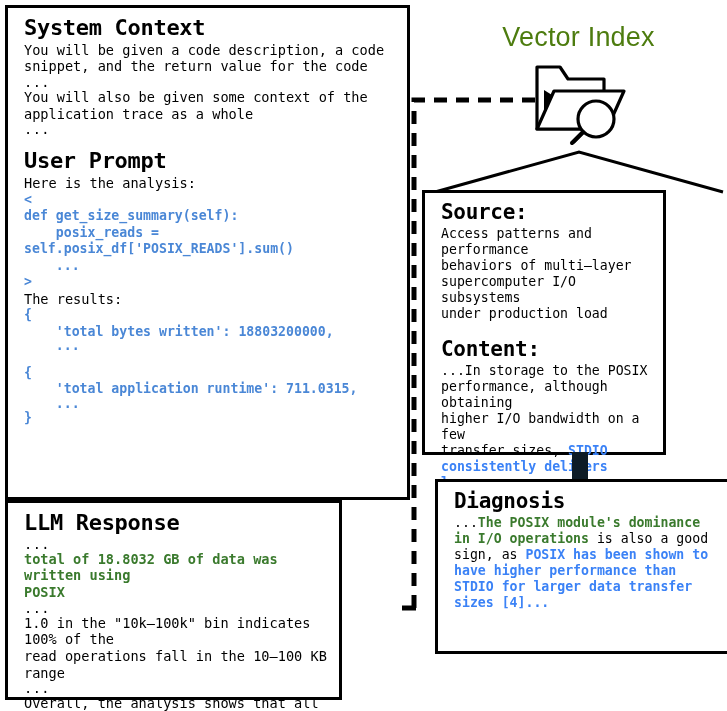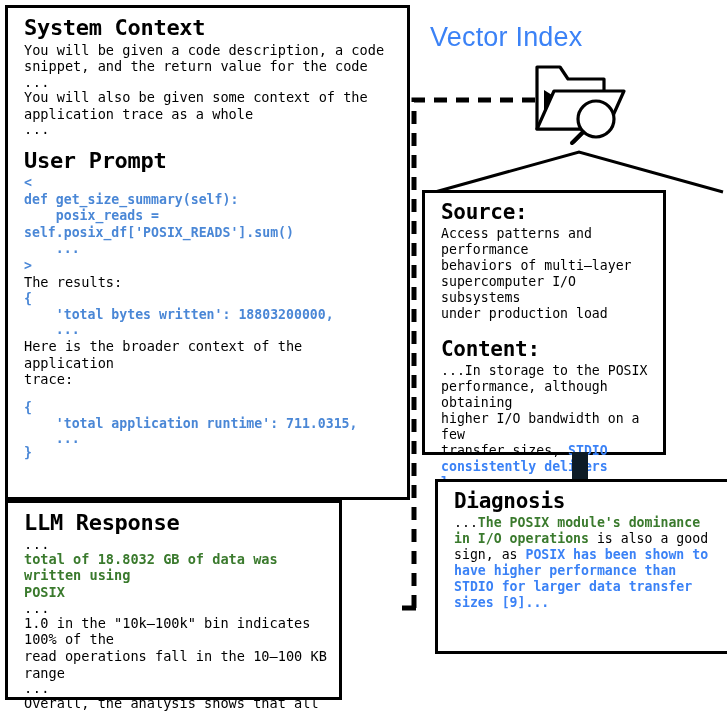--- a/index.html
+++ b/index.html
@@ -96,24 +96,24 @@
     width: 337px;
     height: 200px;
   }
 
   
   #vector-index-label {
     position: absolute;
     left: 430px;
     top: 22px;
     width: 297px;
-    text-align: left;
+    text-align: center;
     font-family: "Liberation Sans", sans-serif;
     font-size: 27px;
-    color: #3b82f6;
+    color: #4d7c0f;
     letter-spacing: 0.2px;
   }
   #folder-icon {
     position: absolute;
     left: 532px;
     top: 57px;
     width: 96px;
     height: 92px;
   }
   #funnel {
@@ -159,31 +159,30 @@
 
     <div class="hdr">System Context</div>
     <div class="body-txt">You will be given a code description, a code
 snippet, and the return value for the code</div>
     <div class="dots">...</div>
     <div class="body-txt">You will also be given some context of the
 application trace as a whole</div>
     <div class="dots">...</div>
 
     <div class="hdr" style="margin-top:13px;">User Prompt</div>
+    <div class="body-txt">Here is the analysis:</div>
     <div class="code plainsym">&lt;</div>
     <div class="code">def get_size_summary(self):
     posix_reads = self.posix_df['POSIX_READS'].sum()
     ...</div>
     <div class="code plainsym">&gt;</div>
     <div class="body-txt">The results:</div>
     <div class="code">{</div>
     <div class="code">    'total bytes written': 18803200000,</div>
     <div class="code" style="line-height:0.95;">    ...</div>
-    <div class="body-txt" style="margin-top:2px;">Here is the broader context of the application
-trace:</div>
     <div class="code" style="margin-top:12px;">{</div>
     <div class="code">    'total application runtime': 711.0315,</div>
     <div class="code" style="line-height:0.95;">    ...</div>
     <div class="code">}</div>
   </div>
 
   <div class="box pad" id="left-lower">
     <div class="hdr">LLM Response</div>
     <div class="dots">...</div>
     <div class="body-txt green">total of 18.8032 GB of data was written using
@@ -240,16 +239,16 @@
     <polygon points="22,0 38,0 38,27 52,27 30,48 8,27 22,27" fill="#0d1b26"></polygon>
   </svg>
 
   <div class="box pad" id="diagnosis-box">
     <div class="hdr small">Diagnosis</div>
     <div class="body-txt tight"><span>...</span><span class="green">The POSIX module's dominance
 in I/O operations</span><span> is also a good
 sign, as </span><span class="orange">POSIX has been shown to
 have higher performance than
 STDIO for larger data transfer
-sizes [9]...</span></div>
+sizes [4]...</span></div>
   </div>
 
 </div>
 
 </body></html>

